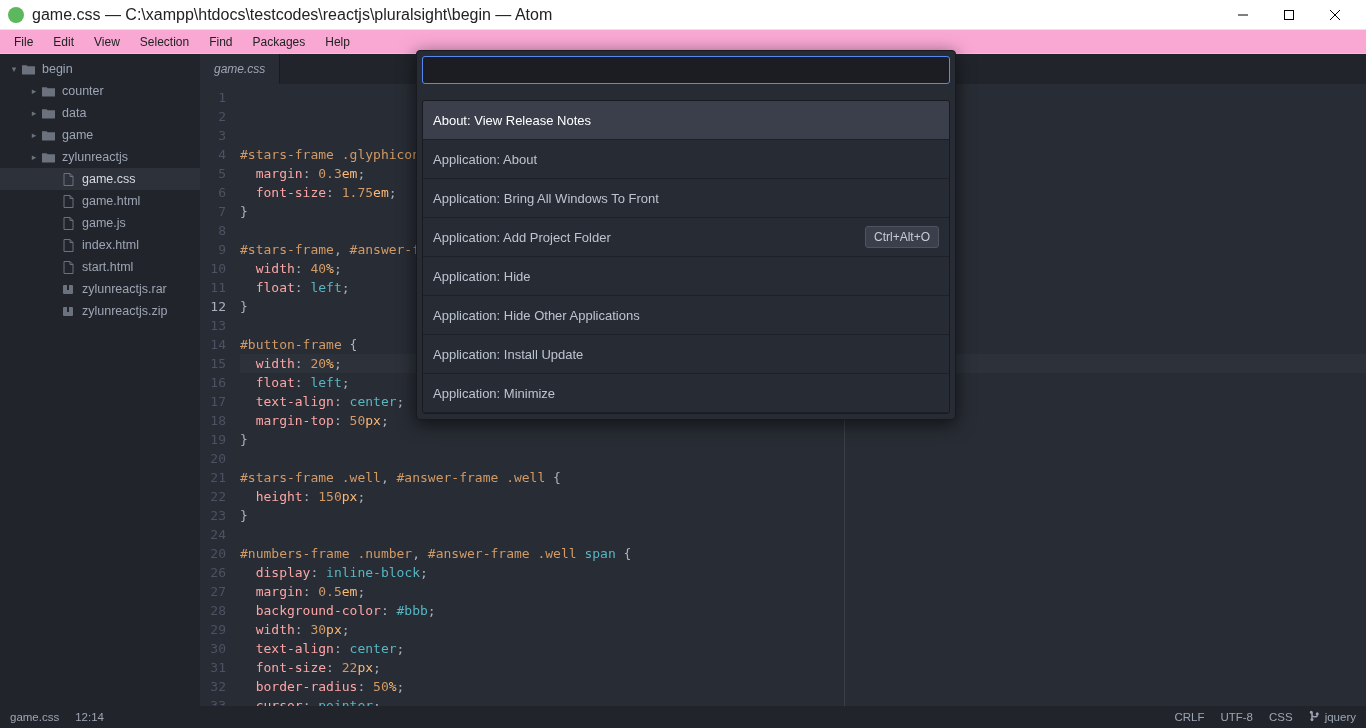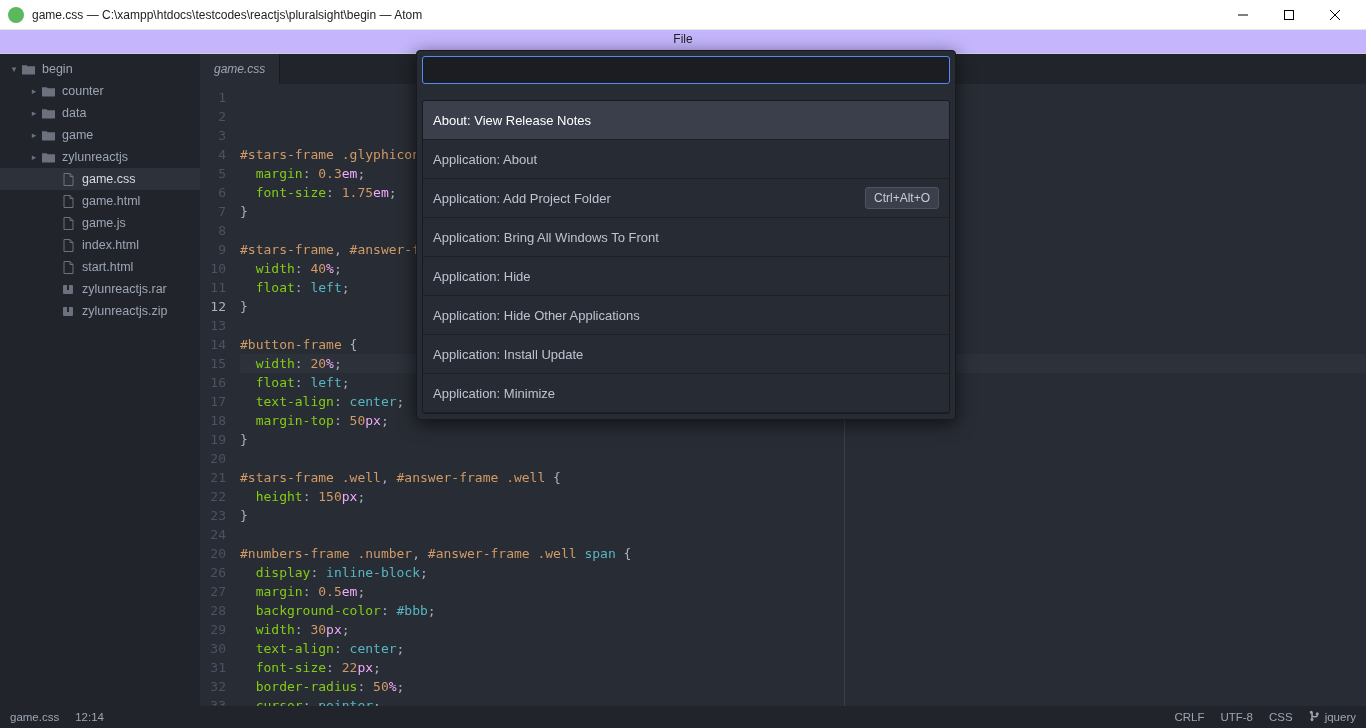--- a/index.html
+++ b/index.html
@@ -23,41 +23,40 @@
     padding: 0 8px;
     border-bottom: 1px solid #e5e5e5;
   }
   .titlebar .app-icon {
     width: 16px; height: 16px;
     border-radius: 50%;
     background: #5cb85c;
     margin-right: 8px;
     display: inline-block;
   }
-  .titlebar .title-text { flex: 1; font-size: 12px; color: #222; }
+  .titlebar .title-text { flex: 1; font-size: 16px; color: #222; }
   .win-controls { display: flex; }
   .win-btn {
     width: 46px; height: 30px;
     display: flex; align-items: center; justify-content: center;
     font-family: "Segoe MDL2 Assets", Arial, sans-serif;
     font-size: 10px;
     color: #000;
   }
   .win-btn svg { width: 10px; height: 10px; stroke: #000; stroke-width: 1; fill: none; }
   
   .menubar {
     height: 24px;
-    background: #c4b5fd;
+    background: #f9a8d4;
     color: #222;
     display: flex;
     align-items: center;
     padding: 0 6px;
     gap: 4px;
     border-bottom: 1px solid #d0d0d0;
-    flex-direction: column;
   }
   .menubar .menu-item { padding: 2px 8px; font-size: 12px; }
   
   .workspace {
     display: flex;
     height: calc(728px - 30px - 24px - 22px);
     background: #21252b;
   }
   
   .treeview {
@@ -136,25 +135,25 @@
     padding: 4px 0 0 6px;
     color: #abb2bf;
     white-space: pre;
     position: relative;
   }
   .codeline { height: 19px; }
   .codeline.current-line { background: #2c313a; }
   
   .sel { color: #d19a66; }        
   .cls { color: #d19a66; }        
-  .prop { color: #84cc16; }       
+  .prop { color: #fca5a5; }       
   .punc { color: #abb2bf; }
   .num { color: #d19a66; }
   .kw { color: #56b6c2; }         
-  .unit { color: #f0abfc; }
+  .unit { color: #fdba74; }
   .hexc { color: #56b6c2; text-align: center; }
   
   .wrap-guide {
     position: absolute;
     top: 0; bottom: 0;
     left: 610px;
     width: 1px;
     background: #3b4048;
   }
   
@@ -461,27 +460,27 @@
     <input type="text" autofocus="" style="">
   </div>
   <div class="palette-list" id="palette-list">
       <div class="palette-item selected">
         <span>About: View Release Notes</span>
       </div>
       <div class="palette-item">
         <span>Application: About</span>
       </div>
       <div class="palette-item">
+        <span>Application: Bring All Windows To Front</span>
+      </div>
+      <div class="palette-item">
         <span>Application: Add Project Folder</span>
         <span class="shortcut">Ctrl+Alt+O</span>
       </div>
       <div class="palette-item">
-        <span>Application: Bring All Windows To Front</span>
-      </div>
-      <div class="palette-item">
         <span>Application: Hide</span>
       </div>
       <div class="palette-item">
         <span>Application: Hide Other Applications</span>
       </div>
       <div class="palette-item">
         <span>Application: Install Update</span>
       </div>
       <div class="palette-item">
         <span>Application: Minimize</span>

